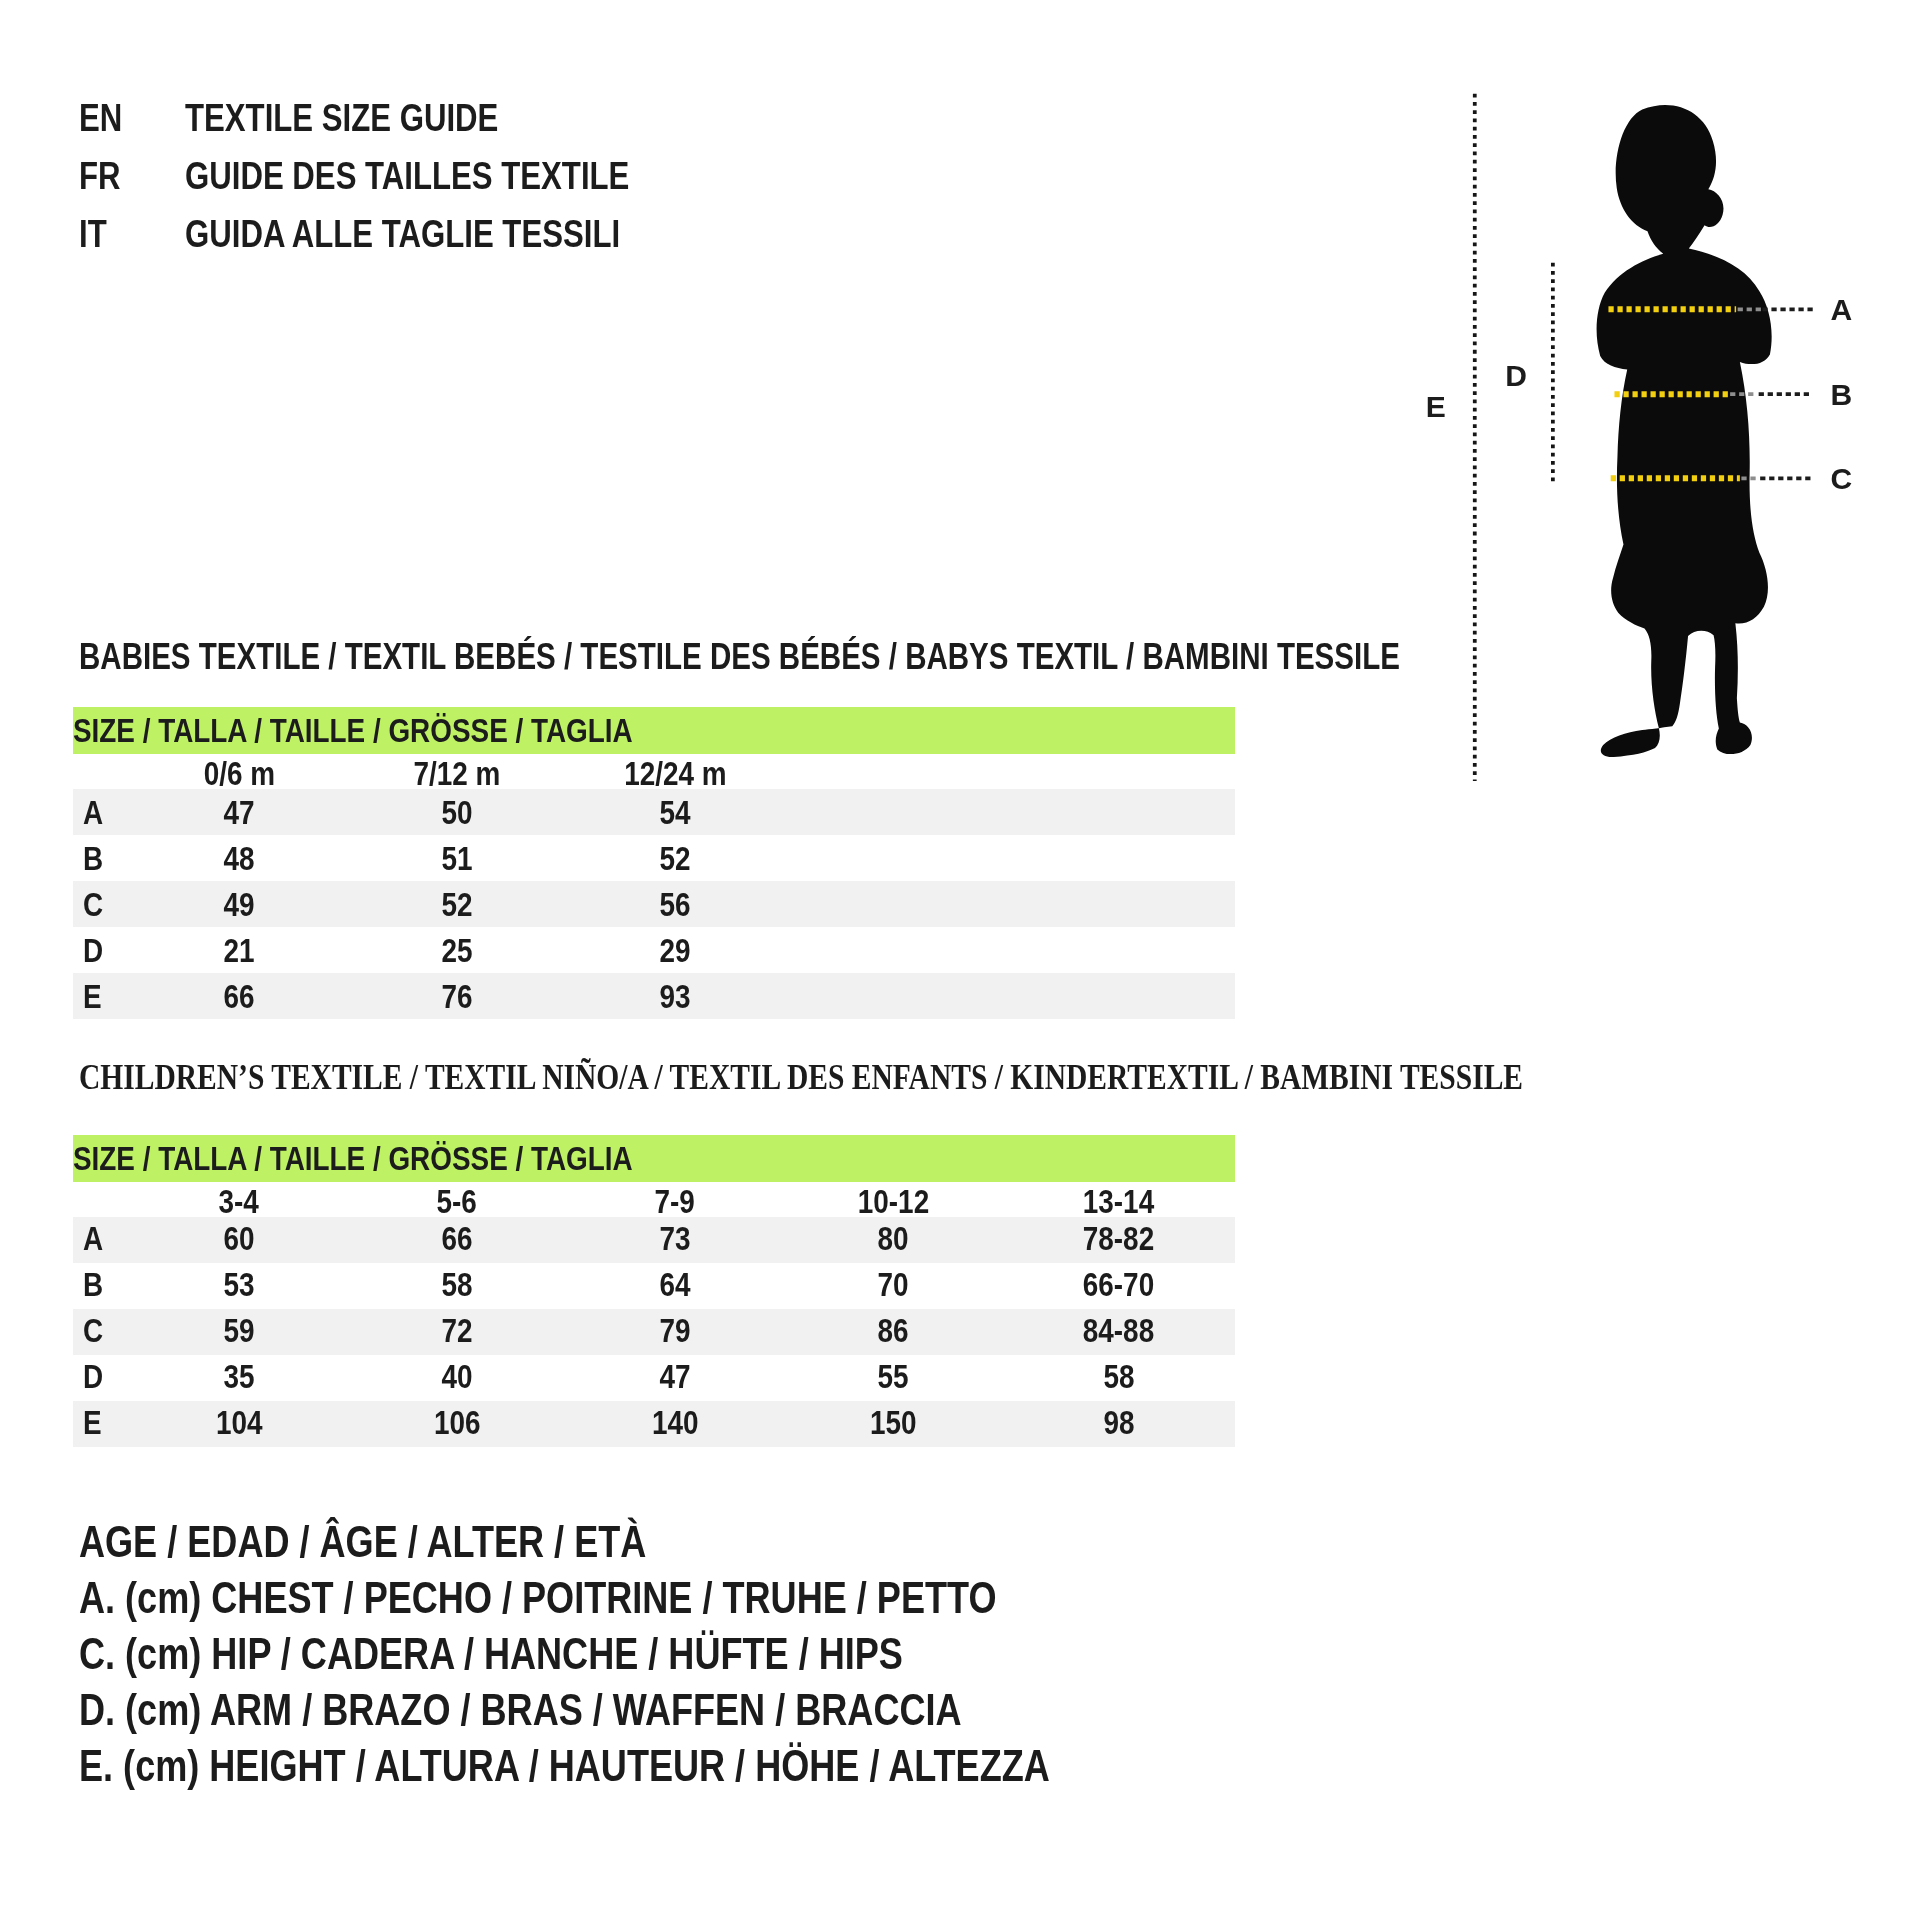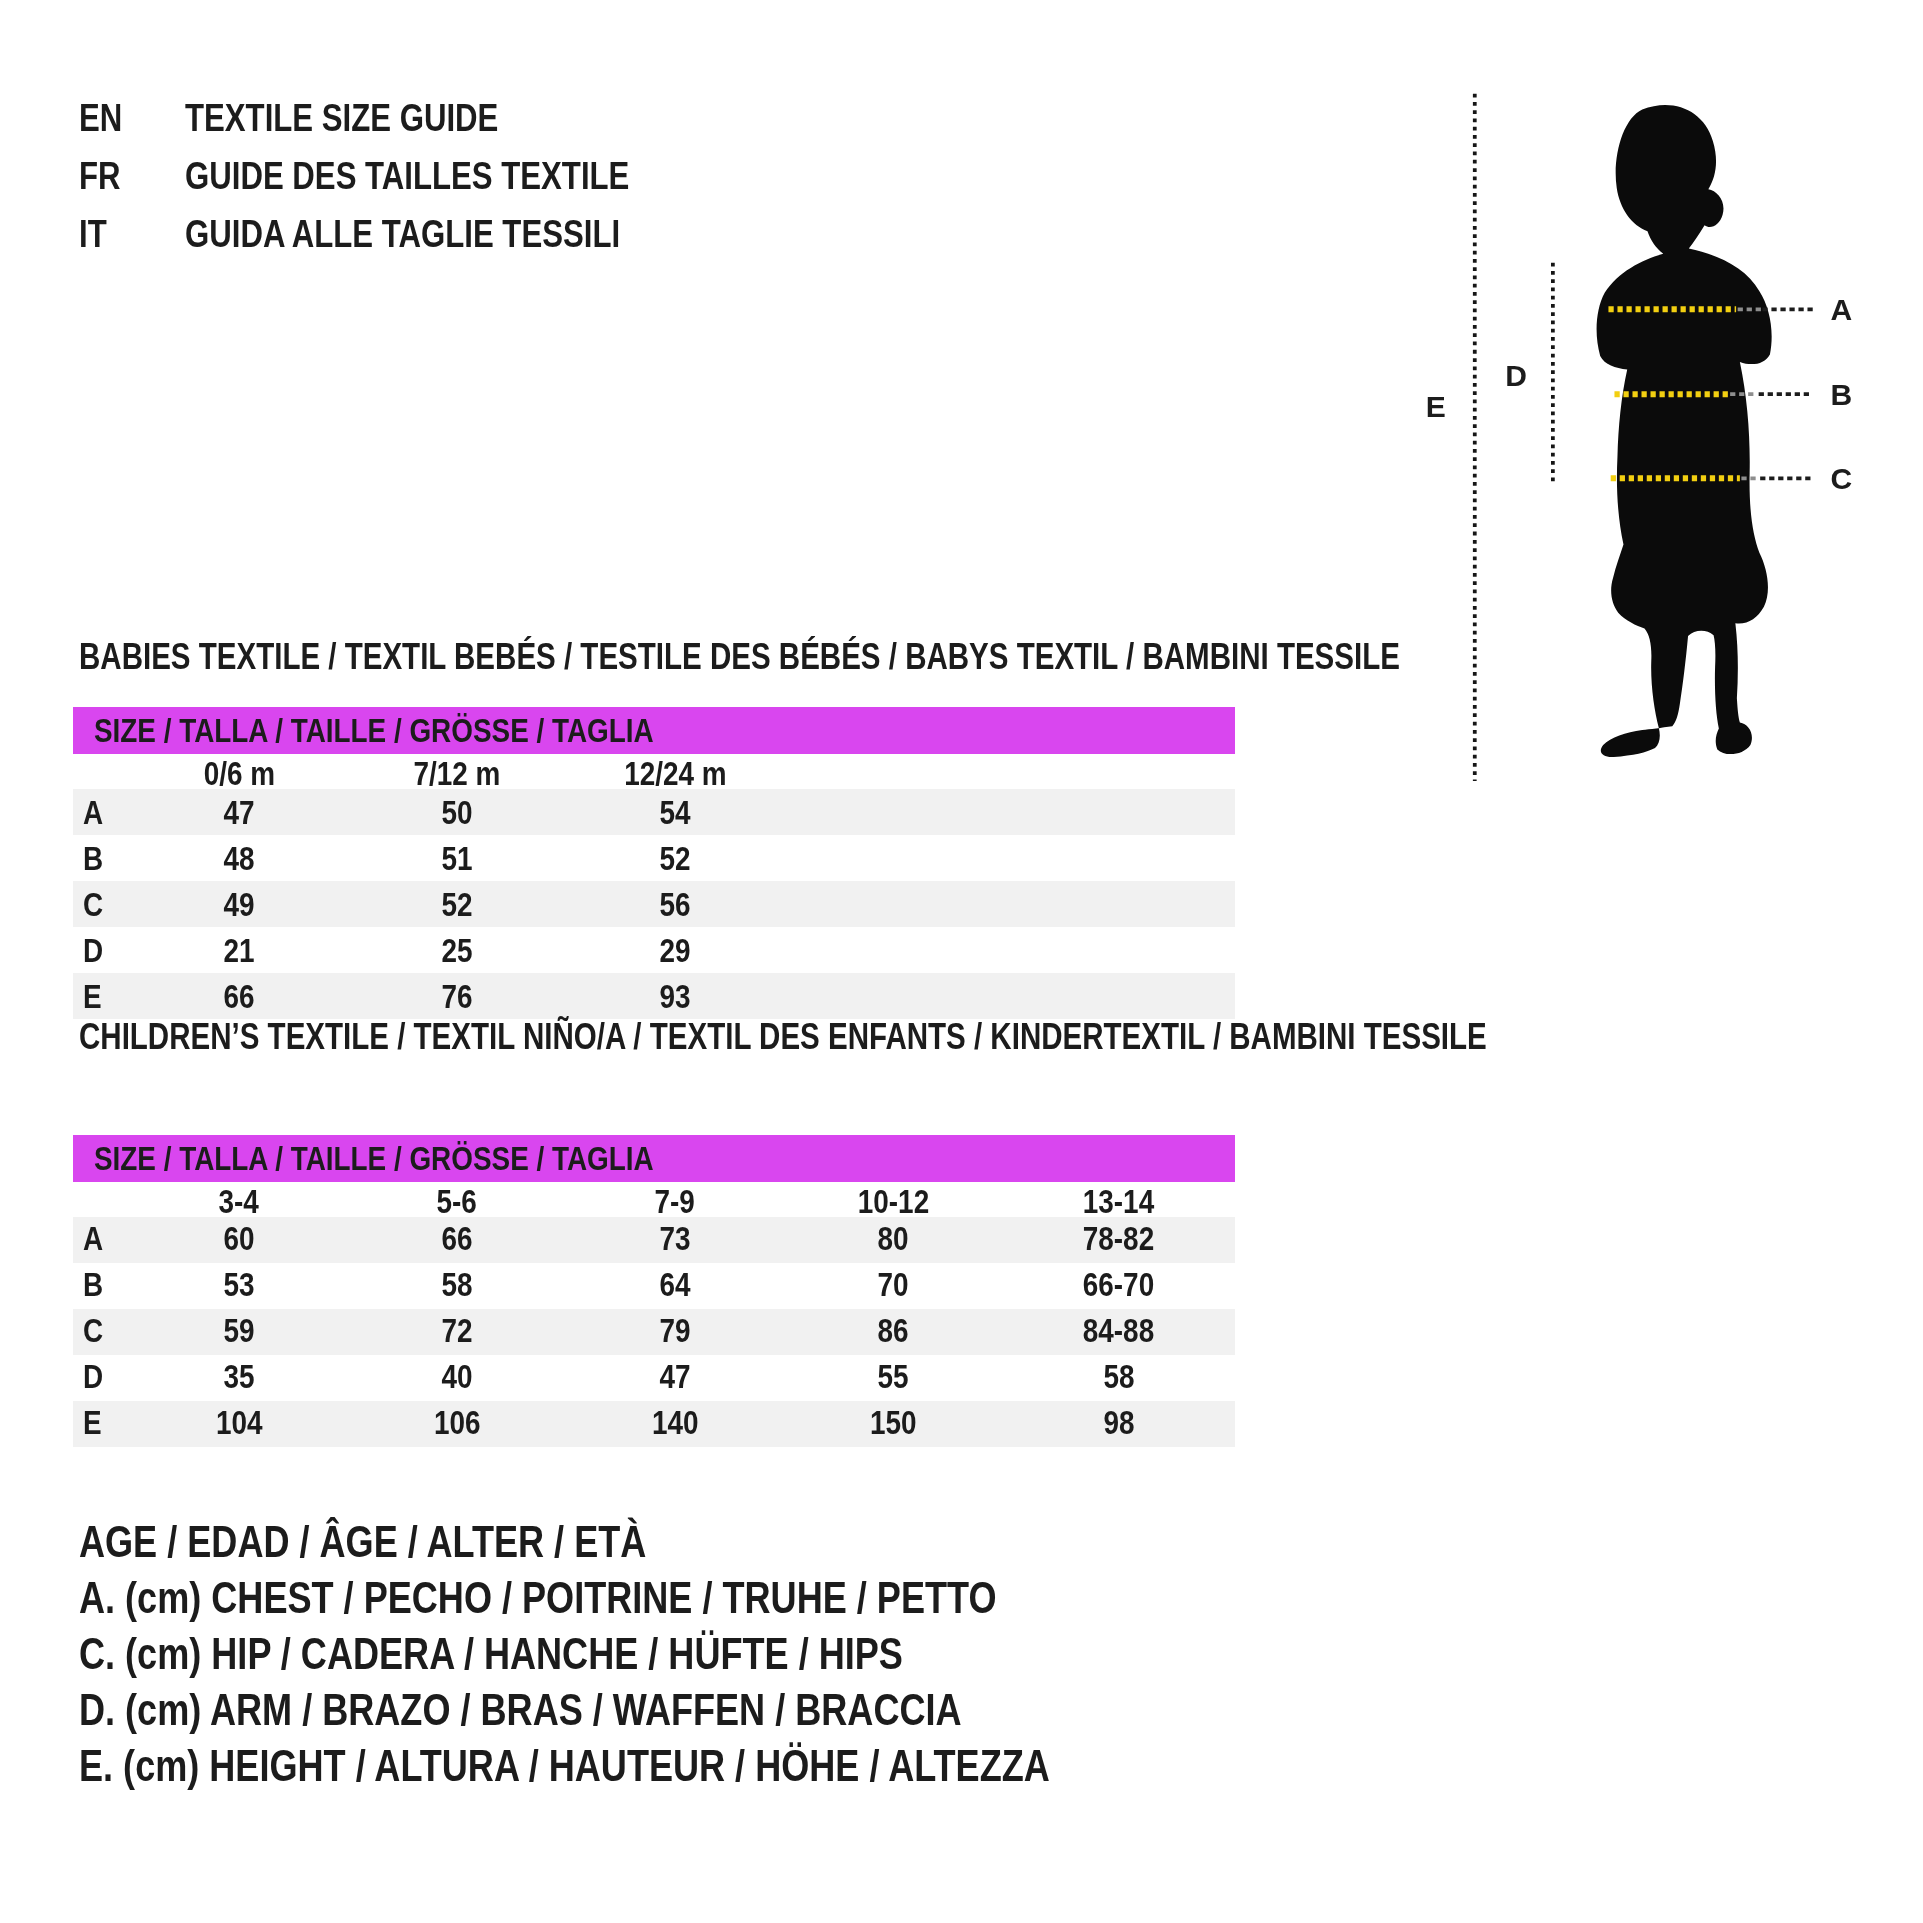--- a/index.html
+++ b/index.html
@@ -11,27 +11,27 @@
   .cx{display:inline-block;transform:scaleX(0.82);transform-origin:0 50%;white-space:nowrap;}
   .cxc{display:inline-block;transform:scaleX(0.82);transform-origin:50% 50%;white-space:nowrap;}
 
   
   .langs{position:absolute;left:79px;top:89px;}
   .lang-row{display:flex;height:58px;align-items:center;font-size:38px;font-weight:700;letter-spacing:0;gap:14px;}
   .lang-code{width:92px;flex:0 0 92px;}
   
   .section-title{position:absolute;left:79px;font-size:36px;font-weight:700;margin:0;}
   .title-babies{top:636px;}
-  .title-children{top:1016px;}
+  .title-children{top:1056px;font-family:Liberation Serif, serif;}
 
   
   .size-table{position:absolute;left:73px;width:1162px;}
   .tbl-babies{top:707px;}
   .tbl-children{top:1135px;}
-  .size-bar{height:47px;background:#d946ef;display:flex;align-items:center;padding-left:21px;box-sizing:border-box;
+  .size-bar{height:47px;background:#bef264;display:flex;align-items:center;padding-left:0;box-sizing:border-box;
             font-size:34px;font-weight:700;}
   .trow{display:grid;align-items:center;font-size:34px;font-weight:700;}
   .g-babies{grid-template-columns:57px 218px 218px 218px 1fr;}
   .g-children{grid-template-columns:57px 218px 218px 218px 218px 1fr;}
   .thead{height:35px;}
   .drow{height:46px;}
   .stripe{background:#f1f1f1;}
   .rlabel{padding-left:9.8px;}
   .cell{text-align:center;}
 

